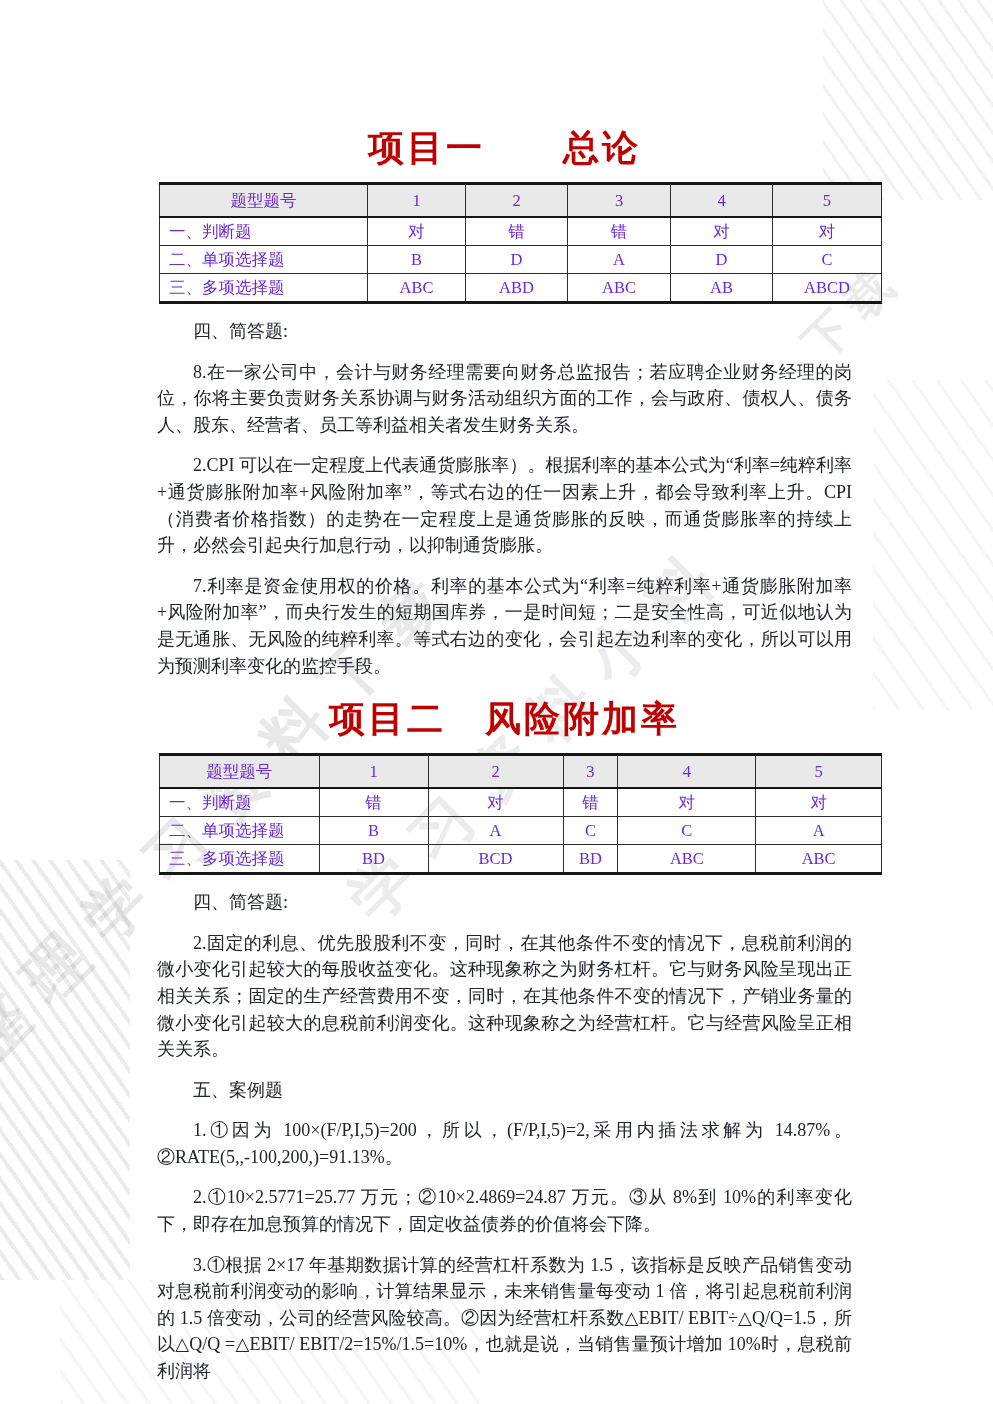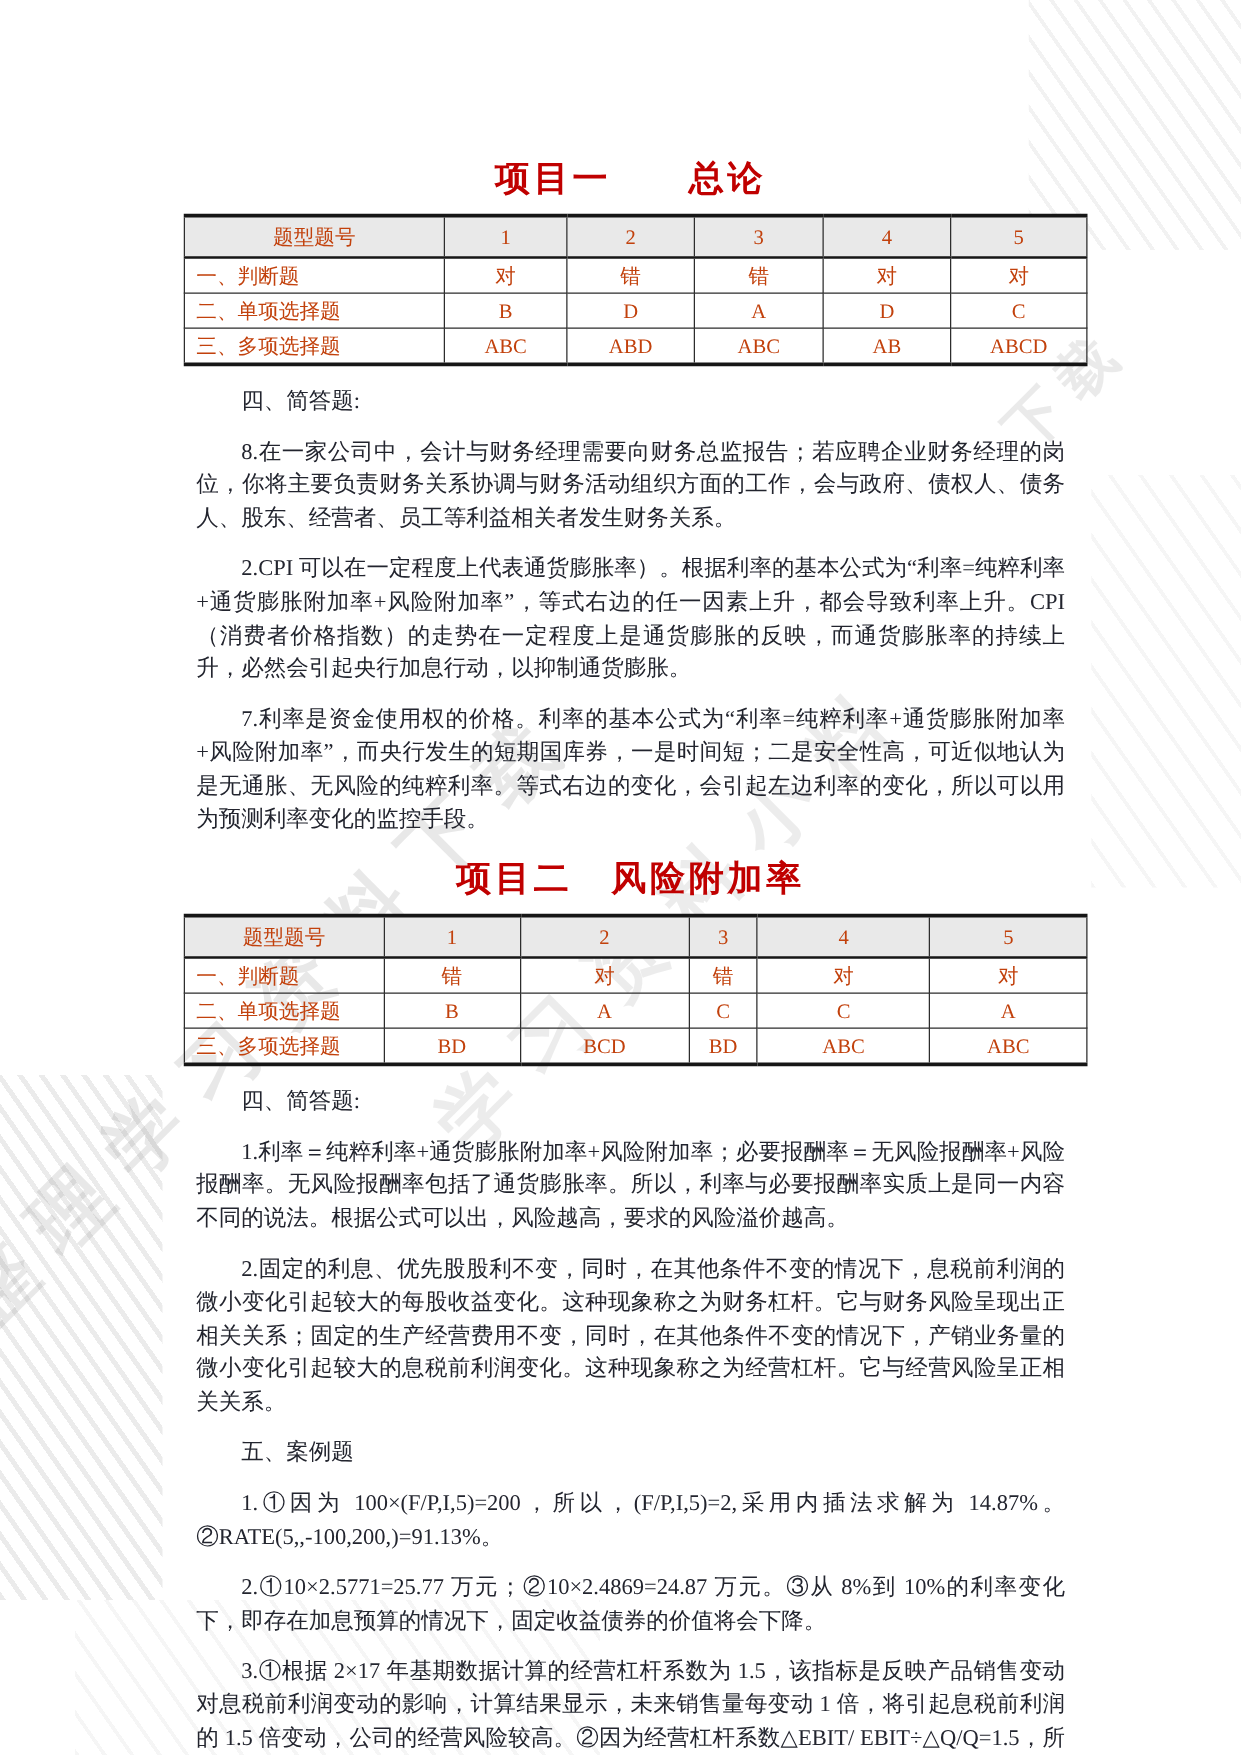--- a/index.html
+++ b/index.html
@@ -27,26 +27,26 @@
   }
   .hatch-tr{right:0;top:0;width:170px;height:200px;}
   .hatch-r{right:0;top:380px;width:120px;height:330px;background:repeating-linear-gradient(55deg,rgba(70,70,70,.05) 0 3px,transparent 3px 20px);}
   .hatch-l{left:0;top:860px;width:130px;height:420px;background:repeating-linear-gradient(55deg,rgba(60,60,60,.10) 0 4px,transparent 4px 14px);}
   .hatch-b{left:60px;top:1280px;width:420px;height:124px;background:repeating-linear-gradient(55deg,rgba(70,70,70,.05) 0 3px,transparent 3px 18px);}
 
   
   .content{position:absolute;left:143px;top:124px;width:723px;z-index:2;}
   .chapter-title{
     margin:0 0 9px 0;text-align:center;
-    font-size:28px;font-weight:bold;color:#c00000;letter-spacing:3px;
+    font-size:36px;font-weight:bold;color:#c00000;letter-spacing:3px;
   }
   .chapter-title.second{margin-top:16px;}
   table.answers{
     width:100%;border-collapse:collapse;table-layout:fixed;
-    margin:0 0 10px 4px;font-size:16.5px;color:#c2410c;
+    margin:0 0 10px 16px;font-size:16.5px;color:#6d28d9;
   }
   table.answers td,table.answers th{
     border:1px solid #2d2d2d;height:25px;padding:1px 2px;
     text-align:center;font-weight:normal;vertical-align:middle;
   }
   table.answers thead th{
     background:#e9e9e9;height:29px;
     border-top:3px solid #161616;border-bottom:2px solid #161616;
   }
   table.answers tbody tr:last-child td{border-bottom:3px solid #161616;}
@@ -170,21 +170,20 @@
           <td>BD</td>
           <td>BCD</td>
           <td>BD</td>
           <td>ABC</td>
           <td>ABC</td>
         </tr>
       </tbody>
     </table>
 
     <p class="body-line">四、简答题:</p>
-    <p class="body-line">1.利率＝纯粹利率+通货膨胀附加率+风险附加率；必要报酬率＝无风险报酬率+风险报酬率。无风险报酬率包括了通货膨胀率。所以，利率与必要报酬率实质上是同一内容不同的说法。根据公式可以出，风险越高，要求的风险溢价越高。</p>
     <p class="body-line">2.固定的利息、优先股股利不变，同时，在其他条件不变的情况下，息税前利润的微小变化引起较大的每股收益变化。这种现象称之为财务杠杆。它与财务风险呈现出正相关关系；固定的生产经营费用不变，同时，在其他条件不变的情况下，产销业务量的微小变化引起较大的息税前利润变化。这种现象称之为经营杠杆。它与经营风险呈正相关关系。</p>
 
     <p class="body-line">五、案例题</p>
     <p class="body-line">1.①因为 100×(F/P,I,5)=200，所以，(F/P,I,5)=2,采用内插法求解为 14.87%。②RATE(5,,-100,200,)=91.13%。</p>
     <p class="body-line">2.①10×2.5771=25.77 万元；②10×2.4869=24.87 万元。③从 8%到 10%的利率变化下，即存在加息预算的情况下，固定收益债券的价值将会下降。</p>
     <p class="body-line">3.①根据 2×17 年基期数据计算的经营杠杆系数为 1.5，该指标是反映产品销售变动对息税前利润变动的影响，计算结果显示，未来销售量每变动 1 倍，将引起息税前利润的 1.5 倍变动，公司的经营风险较高。②因为经营杠杆系数△EBIT/ EBIT÷△Q/Q=1.5，所以△Q/Q =△EBIT/ EBIT/2=15%/1.5=10%，也就是说，当销售量预计增加 10%时，息税前利润将</p>
 
   </div>
 </div>
 

